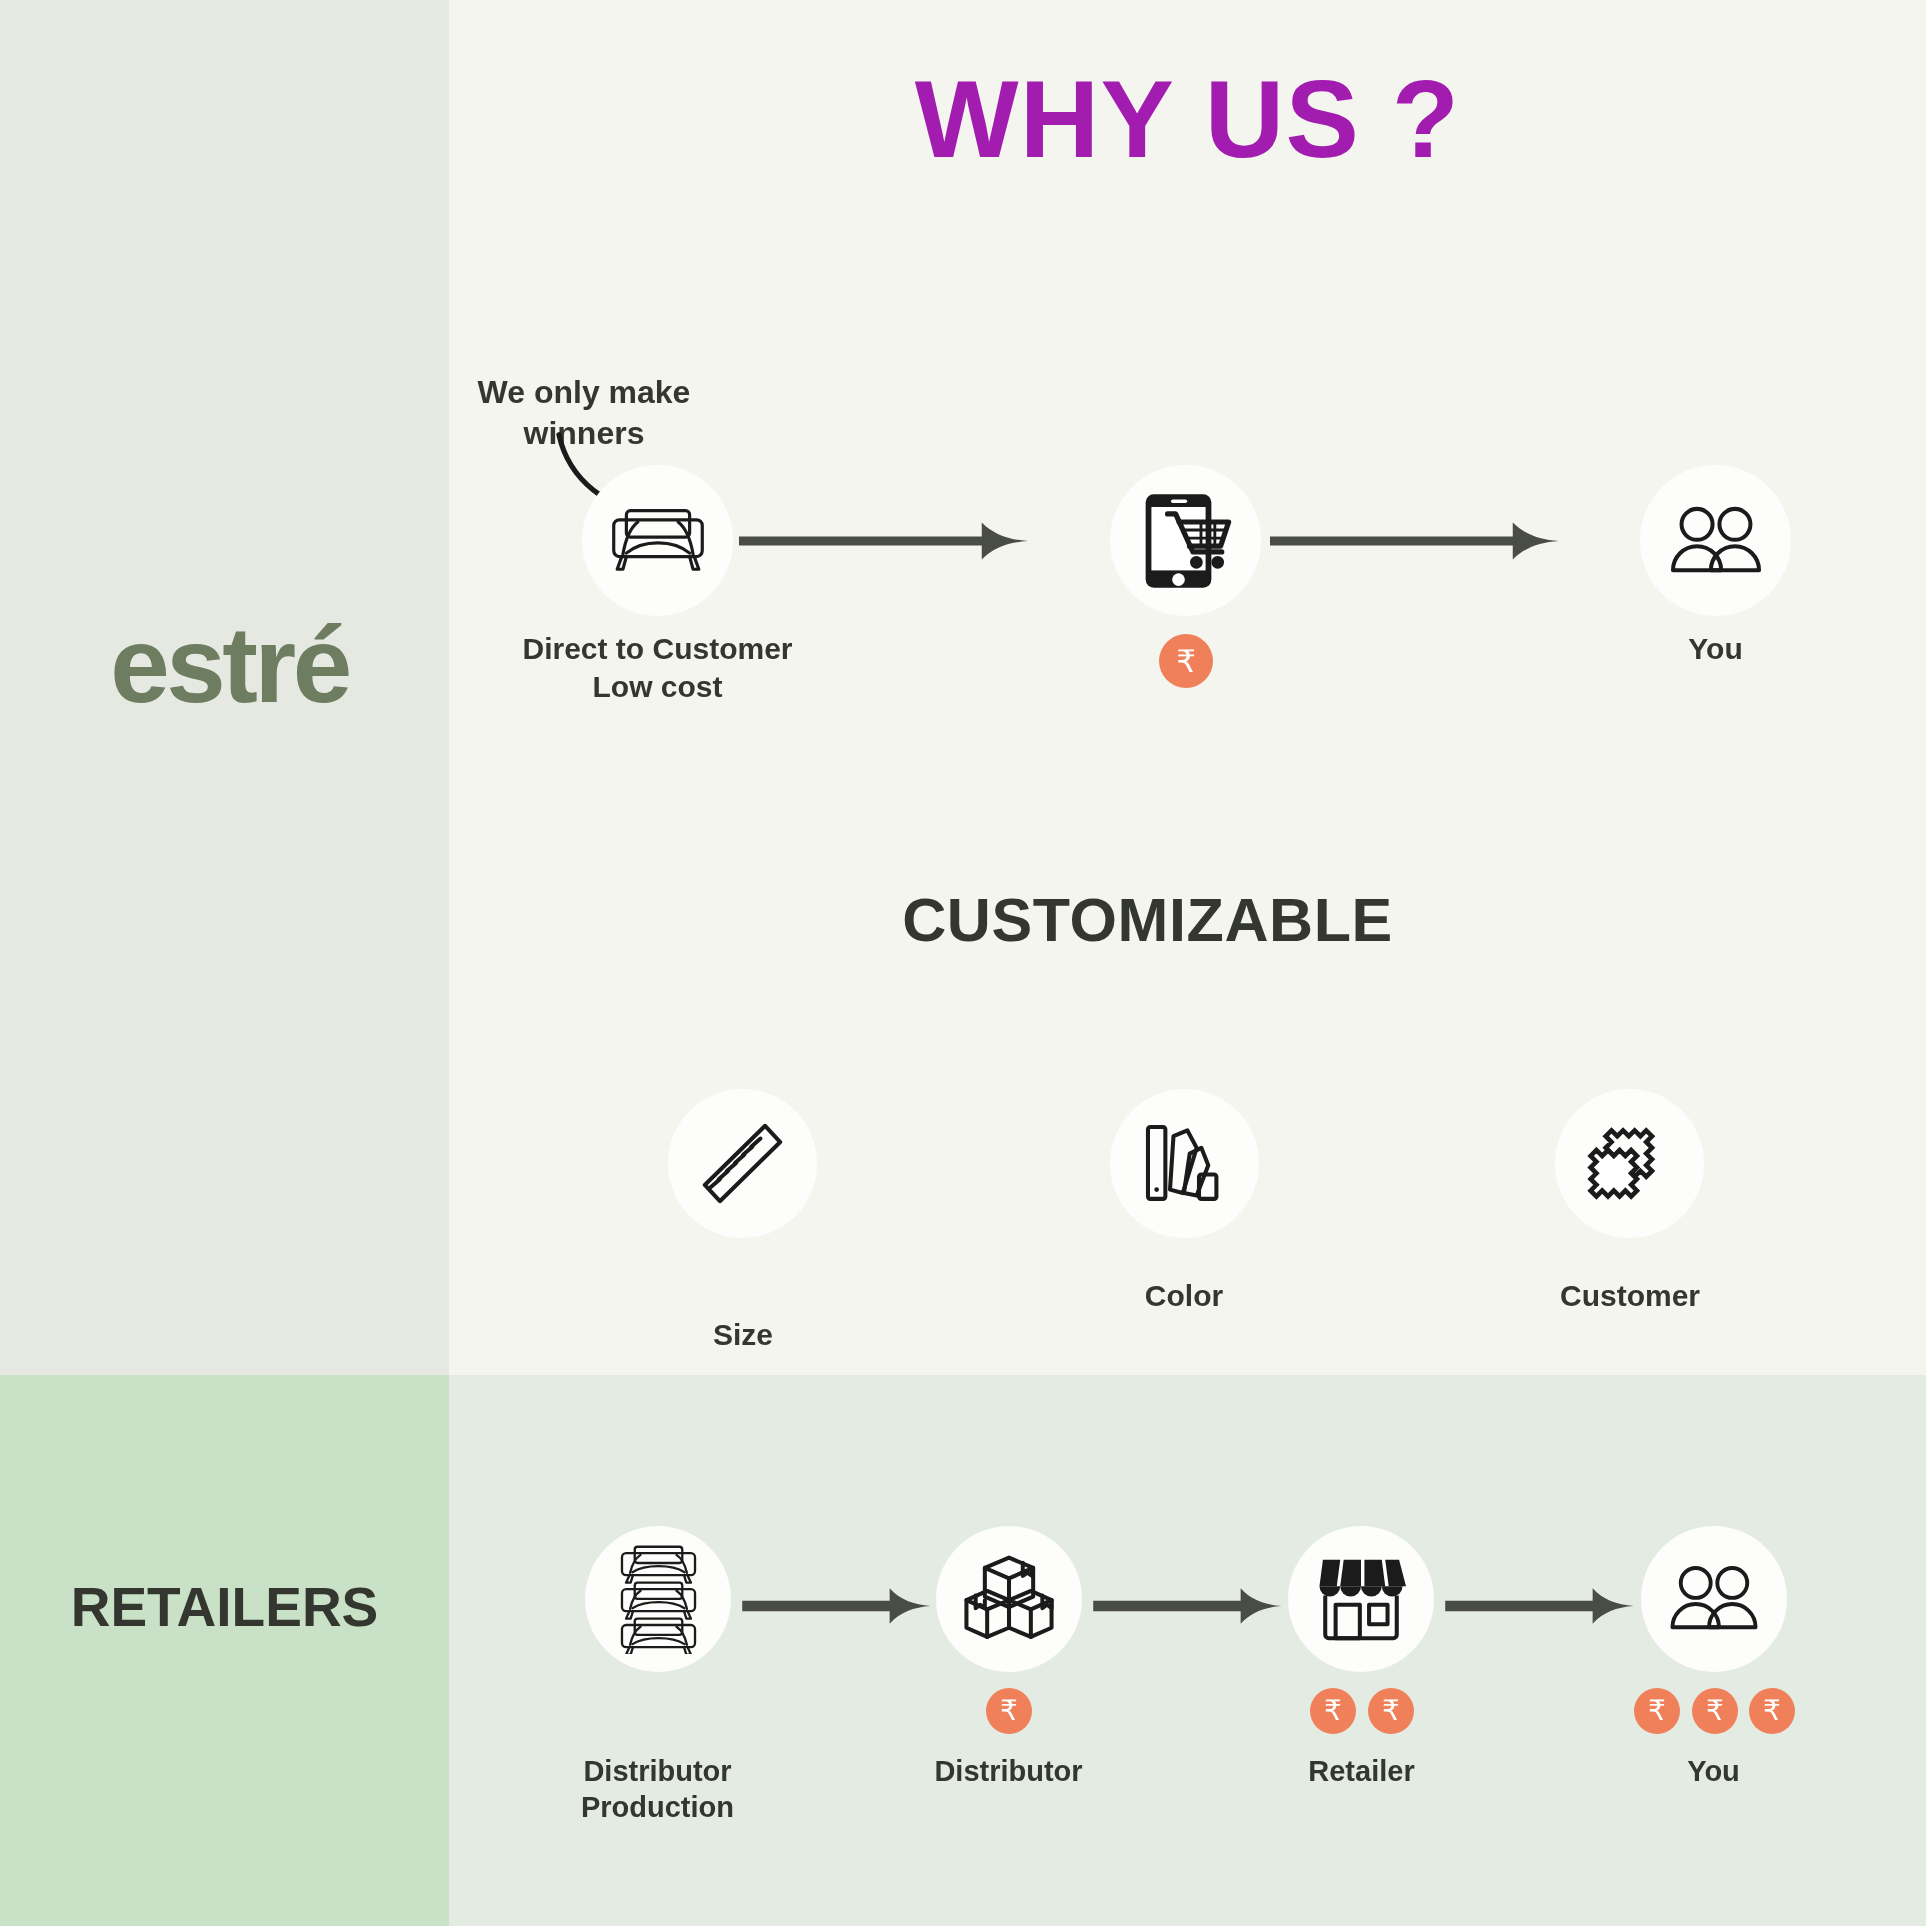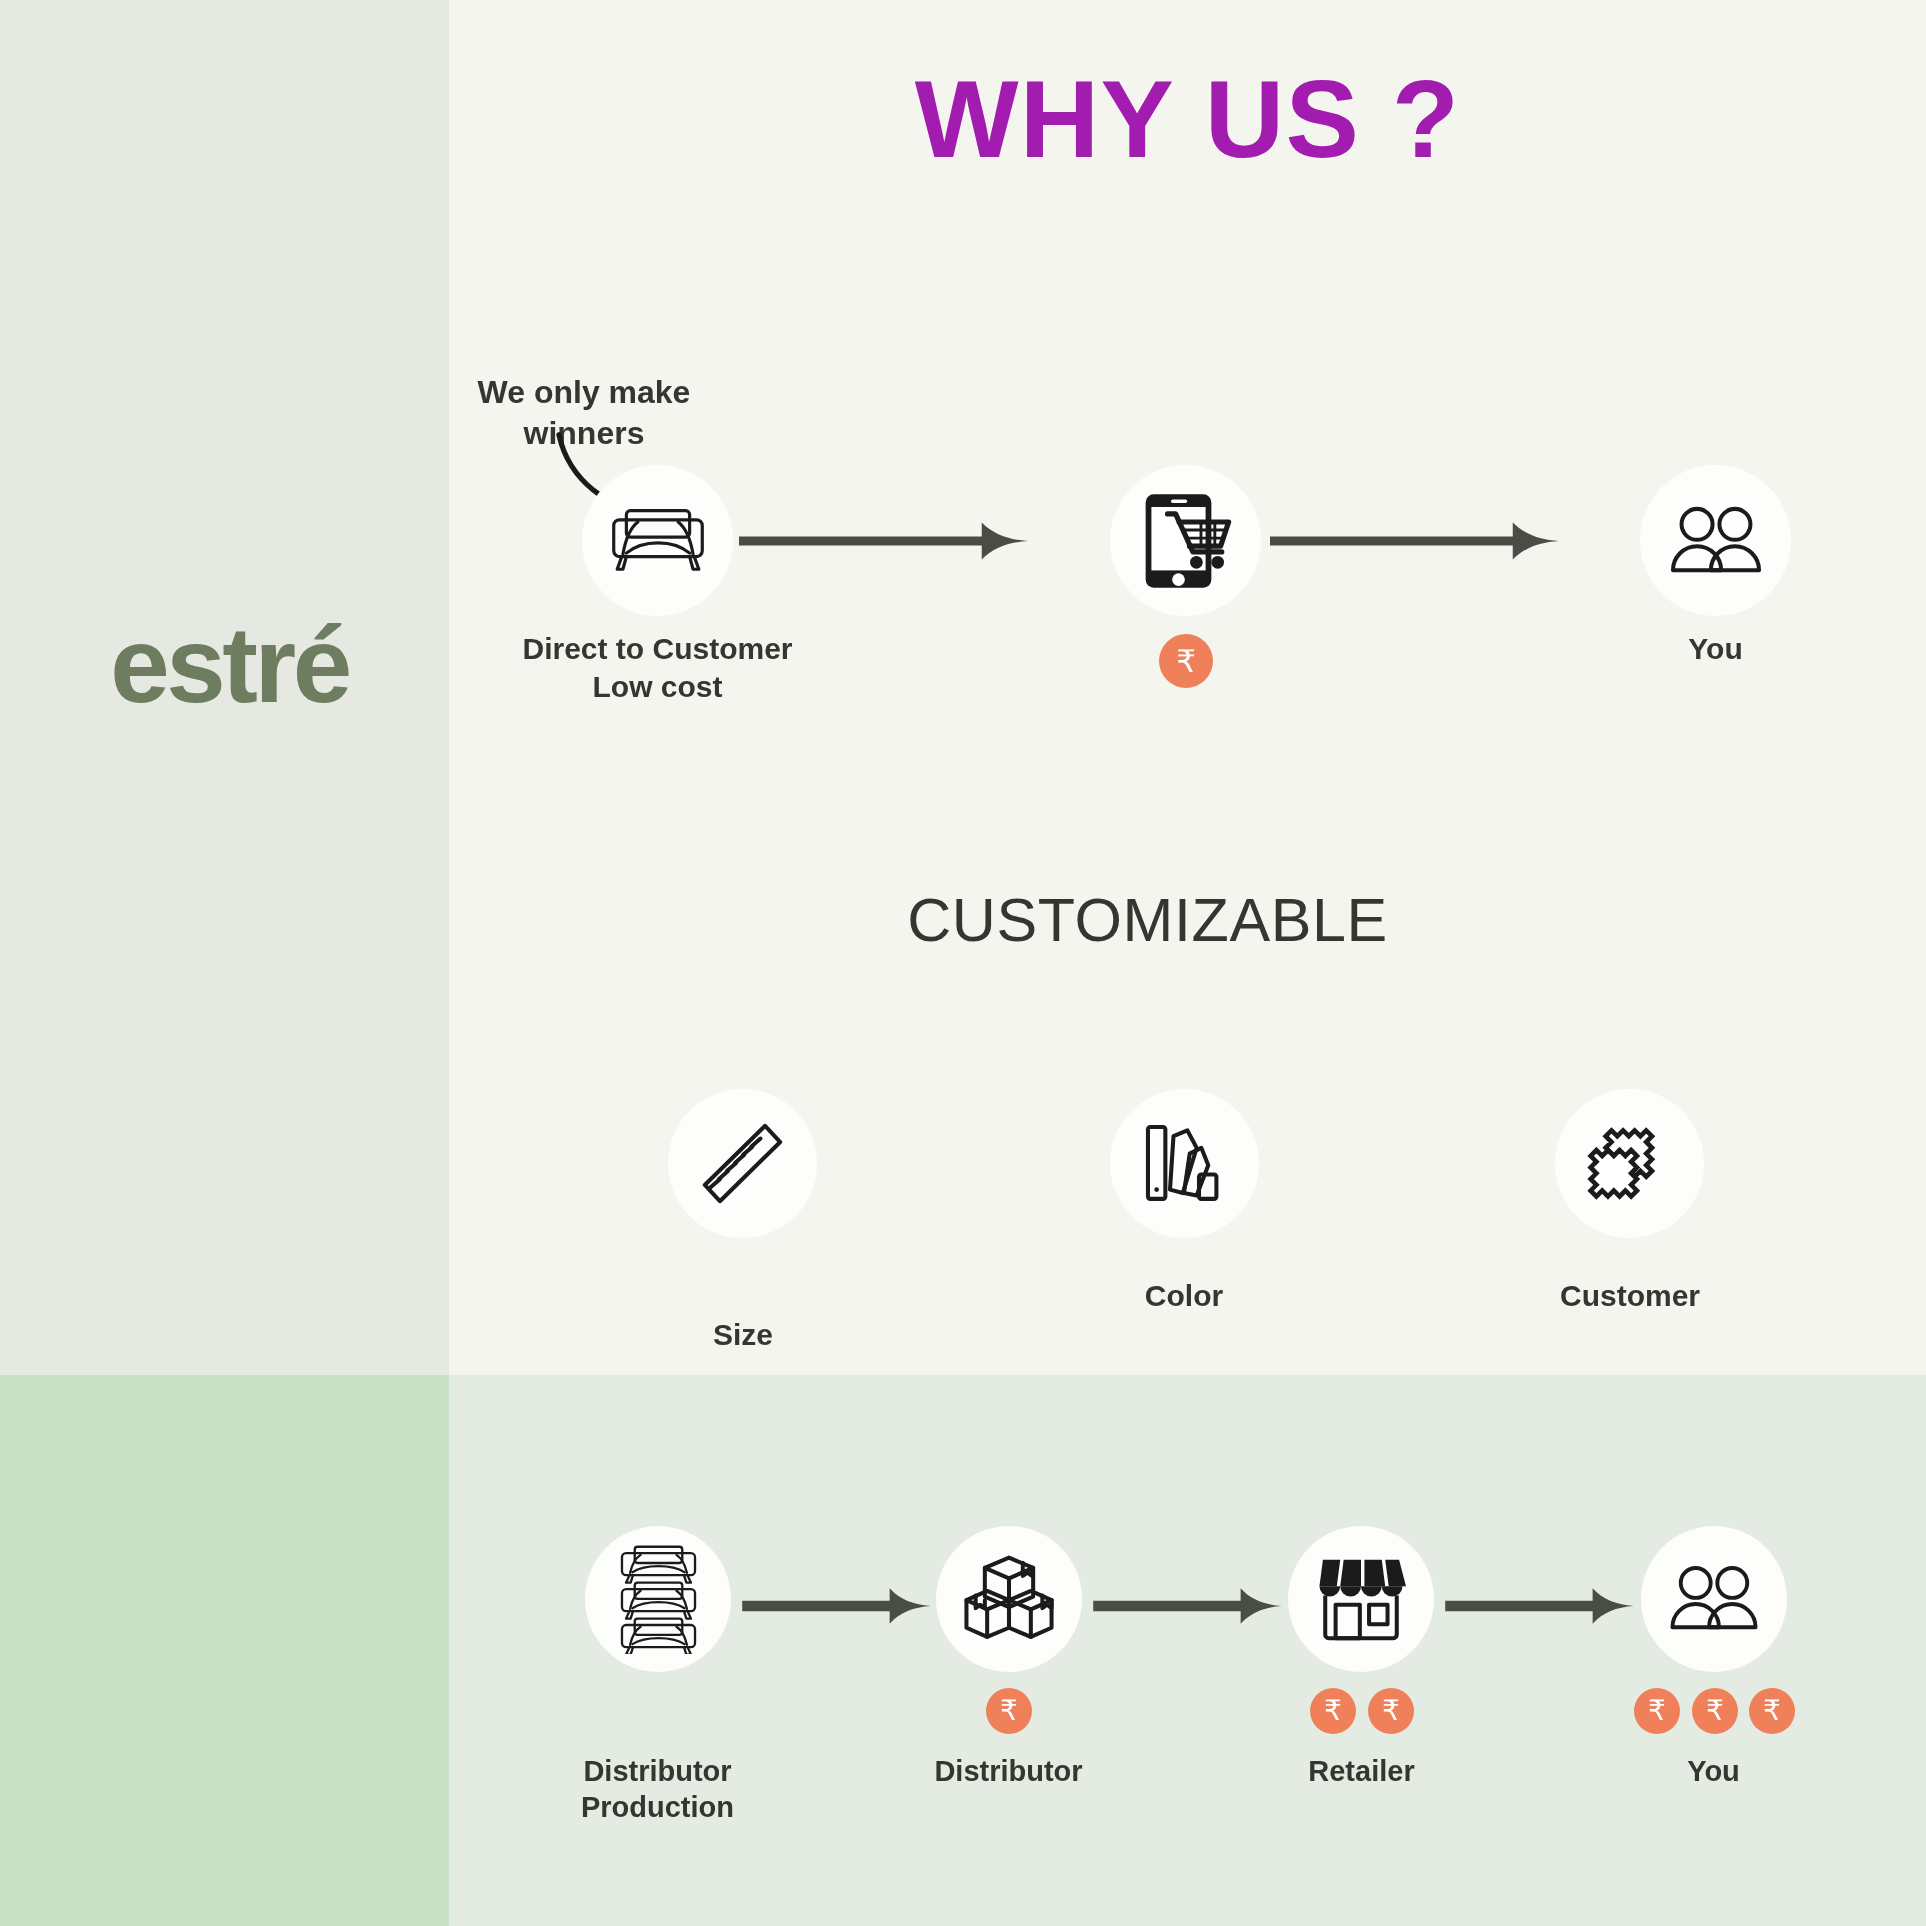--- a/index.html
+++ b/index.html
@@ -26,21 +26,21 @@
   }
   .logo{
     position:absolute;left:5px;top:612px;width:449px;
     text-align:center;
     font-size:107px;font-weight:bold;
     color:#6e7c60;line-height:1;letter-spacing:-3.5px;
   }
   .section-title{
     position:absolute;left:449px;top:890px;width:1397px;
     text-align:center;
-    font-size:61px;font-weight:normal;letter-spacing:0.6px;
+    font-size:61px;font-weight:bold;letter-spacing:0.6px;
     color:#343730;line-height:1;
   }
   .left-heading{
     position:absolute;left:0;top:1574px;width:449px;
     text-align:center;
     font-size:55px;font-weight:bold;letter-spacing:0px;
     color:#343730;line-height:1.22;
   }
   .node-label{
     position:absolute;text-align:center;
@@ -203,20 +203,21 @@
       <path d="M18 52 l10 10 l10 -10 l10 10 l10 -10 l10 10 l10 -10 l10 10 l-10 10 l10 10 l-10 10 l10 10 l-10 10 l10 10
                l-10 10 l-10 -10 l-10 10 l-10 -10 l-10 10 l-10 -10 l-10 10 l-10 -10 l10 -10 l-10 -10 l10 -10 l-10 -10 l10 -10 l-10 -10 Z" fill="#ffffff"></path>
     </g>
   </svg>
 </div>
 <div class="node-label" style="left:1497px;top:1277px;width:266px;">
   <div>Customer</div>
 </div>
 
 <div class="left-heading">
+  <div>RETAILERS</div>
 </div>
 
 <div class="node-circle" style="left:585px;top:1526px;width:146px;height:146px;">
   <svg width="87" height="109" viewBox="0 0 150 188">
     <g fill="none" stroke="#1b1b1b" stroke-width="4" stroke-linejoin="round" stroke-linecap="round">
       <g>
         <rect x="34" y="3" width="82" height="28" rx="5"></rect>
           <rect x="12" y="14" width="126" height="38" rx="7"></rect>
         <path d="M26 48 C 30 30, 38 21, 44 17"></path>
           <path d="M124 48 C 120 30, 112 21, 106 17"></path>

